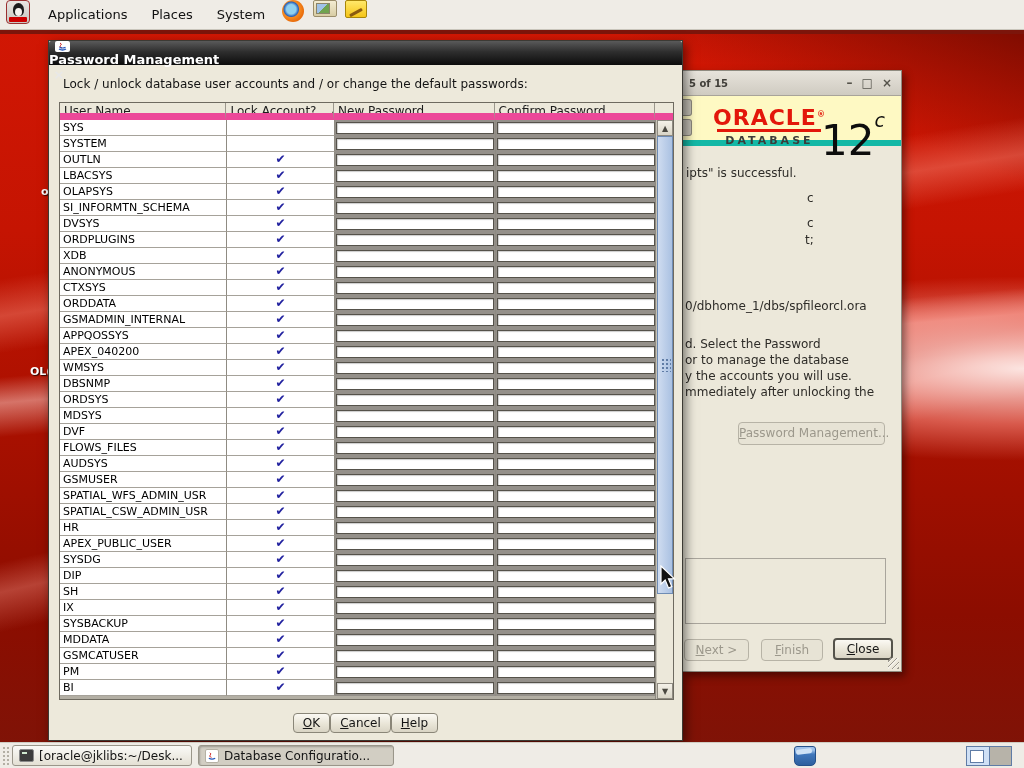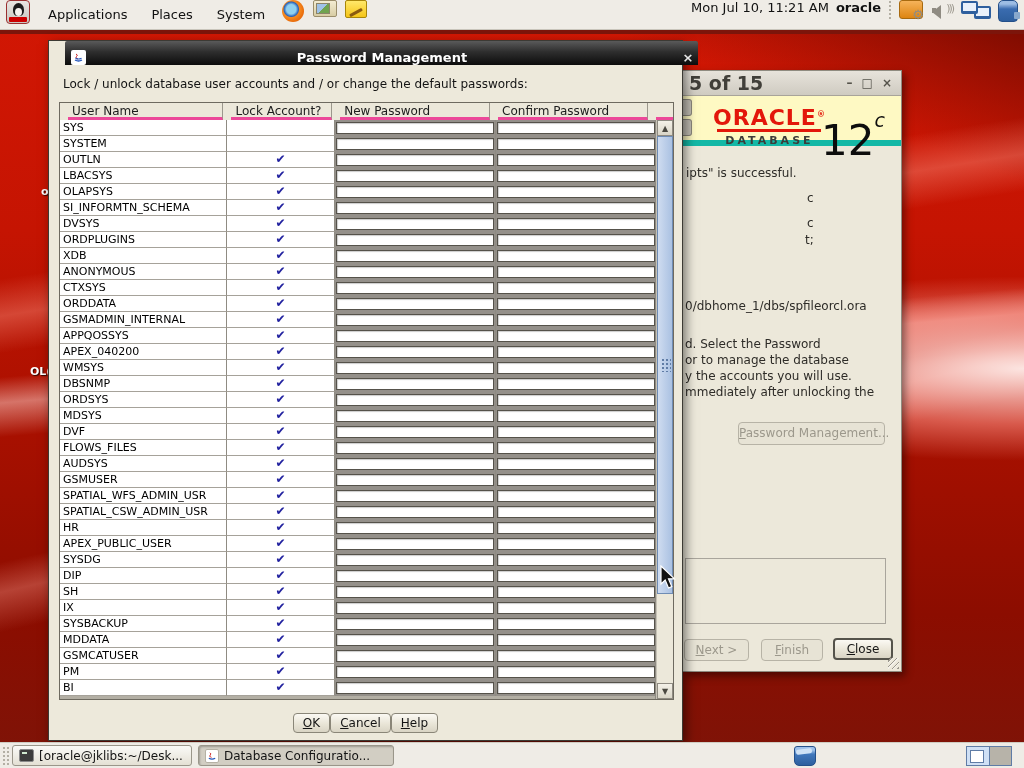--- a/index.html
+++ b/index.html
@@ -72,21 +72,21 @@
   .pow-icon::after { content:""; position:absolute; right:-3px; bottom:2px; width:6px; height:7px;
     background:#88a8cc; border-radius:1px; }
 
   
   #dbca { position:absolute; left:683px; top:70px; width:219px; height:602px;
     background:#ece8da; border:1px solid #8f8b80; border-left:none;
     box-shadow:3px 4px 8px rgba(0,0,0,.45); z-index:10; font-size:12px; color:#2e2c28; }
   #dbca .titlebar { position:absolute; left:0; top:0; width:100%; height:25px;
     background:linear-gradient(180deg,#e7e3db,#cfcbc1); border-bottom:1px solid #a8a49a;
     display:flex; align-items:center; }
-  #dbca .title-frag { font-weight:bold; color:#413f39; font-size:19px; padding-left:6px; flex:1; }
+  #dbca .title-frag { font-weight:bold; color:#413f39; font-size:10px; padding-left:6px; flex:1; }
   #dbca .winbtns { display:flex; gap:9px; padding-right:9px; color:#55534b; font-size:12px; font-weight:bold; }
   #dbca .winbtns span { cursor:default; line-height:14px; }
 
   #dbca .logoband { position:absolute; left:0; top:25px; width:100%; height:50px; background:#fef9c3;
     border-bottom:6px solid #14b8a6; }
   .oracle-block { position:absolute; left:30px; top:9px; text-align:center; }
   .oracle-brand { color:#e3170a; font-weight:bold; font-size:22px; letter-spacing:1px; line-height:20px; }
   .oracle-brand sup { font-size:8px; }
   .oracle-bar { width:104px; height:3px; background:#e3170a; margin:1px auto 2px; }
   .oracle-product { color:#3c3c3a; font-weight:bold; font-size:11px; letter-spacing:3px; }
@@ -118,37 +118,37 @@
   #dbca-next  { position:absolute; left:1px;  top:568px; width:65px; }
   #dbca-finish{ position:absolute; left:78px; top:568px; width:62px; }
   #dbca-close { position:absolute; left:150px; top:567px; width:60px; border:2px solid #55534b; padding:2px 8px; }
   .grip { position:absolute; right:2px; bottom:2px; width:11px; height:11px;
     background:repeating-linear-gradient(135deg, transparent 0 2px, #9c988e 2px 3px, #f4f1ea 3px 4px); }
 
   
   #pmdialog { position:absolute; left:48px; top:40px; width:635px; height:701px;
     background:#ede9db; border:1px solid #3c3a34; box-shadow:3px 4px 10px rgba(0,0,0,.5);
     z-index:20; }
-  #pmdialog .titlebar { position:absolute; left:16px; top:0; width:100%; height:24px;
+  #pmdialog .titlebar { position:absolute; left:0; top:0; width:100%; height:24px;
     background:linear-gradient(180deg,#5a5a5a 0%,#2e2e2e 45%,#0c0c0c 100%);
-    border-radius:2px 2px 0 0; display:flex; align-items:flex-end; }
+    border-radius:2px 2px 0 0; display:flex; align-items:flex-start;flex-direction:column; }
   #pmdialog .title { flex:1; text-align:center; color:#fff; font-weight:bold; font-size:13px; }
   .java-icon { width:15px; height:15px; margin-left:6px; background:#fff; border-radius:2px;
     display:flex; align-items:center; justify-content:center; }
   .java-icon svg { display:block; }
   .dlg-close { width:20px; color:#e8e8e8; font-size:13px; font-weight:bold; text-align:center; cursor:default; }
 
   .instruction { position:absolute; left:14px; top:36px; font-size:12px; color:#141414; }
 
   
   #utable { position:absolute; left:10px; top:61px; width:615px; height:598px;
     border:1px solid #6e6a60; background:#94908a; }
   .thead { display:flex; height:17px; background:#ece8da; font-size:12px; color:#1c1c1c; }
-  .th { line-height:16px; padding-left:4px; border-right:1px solid #9b978c; border-bottom:3px solid #ec4899;
-    white-space:nowrap; overflow:hidden;margin-left:8px; }
+  .th { line-height:16px; padding-left:4px; border-right:1px solid #9b978c; border-bottom:7px solid #ec4899;
+    white-space:nowrap; overflow:hidden; }
   .th .sort { font-size:8px; color:#3f3d36; margin-left:14px; }
   .w-user{ width:167px; } .w-lock{ width:108px; } .w-pass{ width:161px; } .w-sb{ width:18px; border-right:none; }
 
   #rows-host { position:absolute; left:0; top:17px; width:597px; height:576px; }
   .trow { display:flex; height:16px;justify-content:center; }
   .cell { font-size:11px; line-height:15px; color:#000; }
   .c-user { width:167px; background:#fff; border-bottom:1px solid #a6a29a; border-right:1px solid #8f8b82; padding-left:3px; white-space:nowrap; overflow:hidden; }
   .c-lock { width:108px; background:#fff; border-bottom:1px solid #a6a29a; border-right:1px solid #8f8b82; text-align:center; }
   .chk { color:#21219f; font-weight:bold; font-size:12px; line-height:14px; }
   .c-pass { width:161px; background:#94908a; border-right:1px solid #8f8b82; padding:0; }
@@ -215,38 +215,20 @@
           <div class="belly"></div>
           <div class="badge"></div>
       </div>
       <div class="menu-item">Applications</div>
       <div class="menu-item">Places</div>
       <div class="menu-item">System</div>
       <div class="ff-icon"></div>
       <div class="mail-icon"></div>
       <div class="edit-icon"></div>
     </div>
-    <div class="panel-right">
-      <span class="clock">Mon Jul 10, 11:21 AM</span>
-      <span class="user-label">oracle</span>
-      <span class="panel-sep"></span>
-      <span class="pkg-icon">
-          <span class="gear">⚙</span>
-        </span>
-      <span class="vol-icon">
-          <span class="spk"></span>
-          <span class="spk2"></span>
-          <span class="waves">)))</span>
-        </span>
-      <span class="net-icon">
-          <span class="m2"></span>
-          <span class="m1"></span>
-        </span>
-      <span class="pow-icon"></span>
-    </div>
   </div>
 
   <div id="dbca">
     <div class="titlebar">
       <span class="title-frag">5 of 15</span>
       <span class="winbtns">
         <span>–</span>
         <span>□</span>
         <span>×</span>
       </span>

